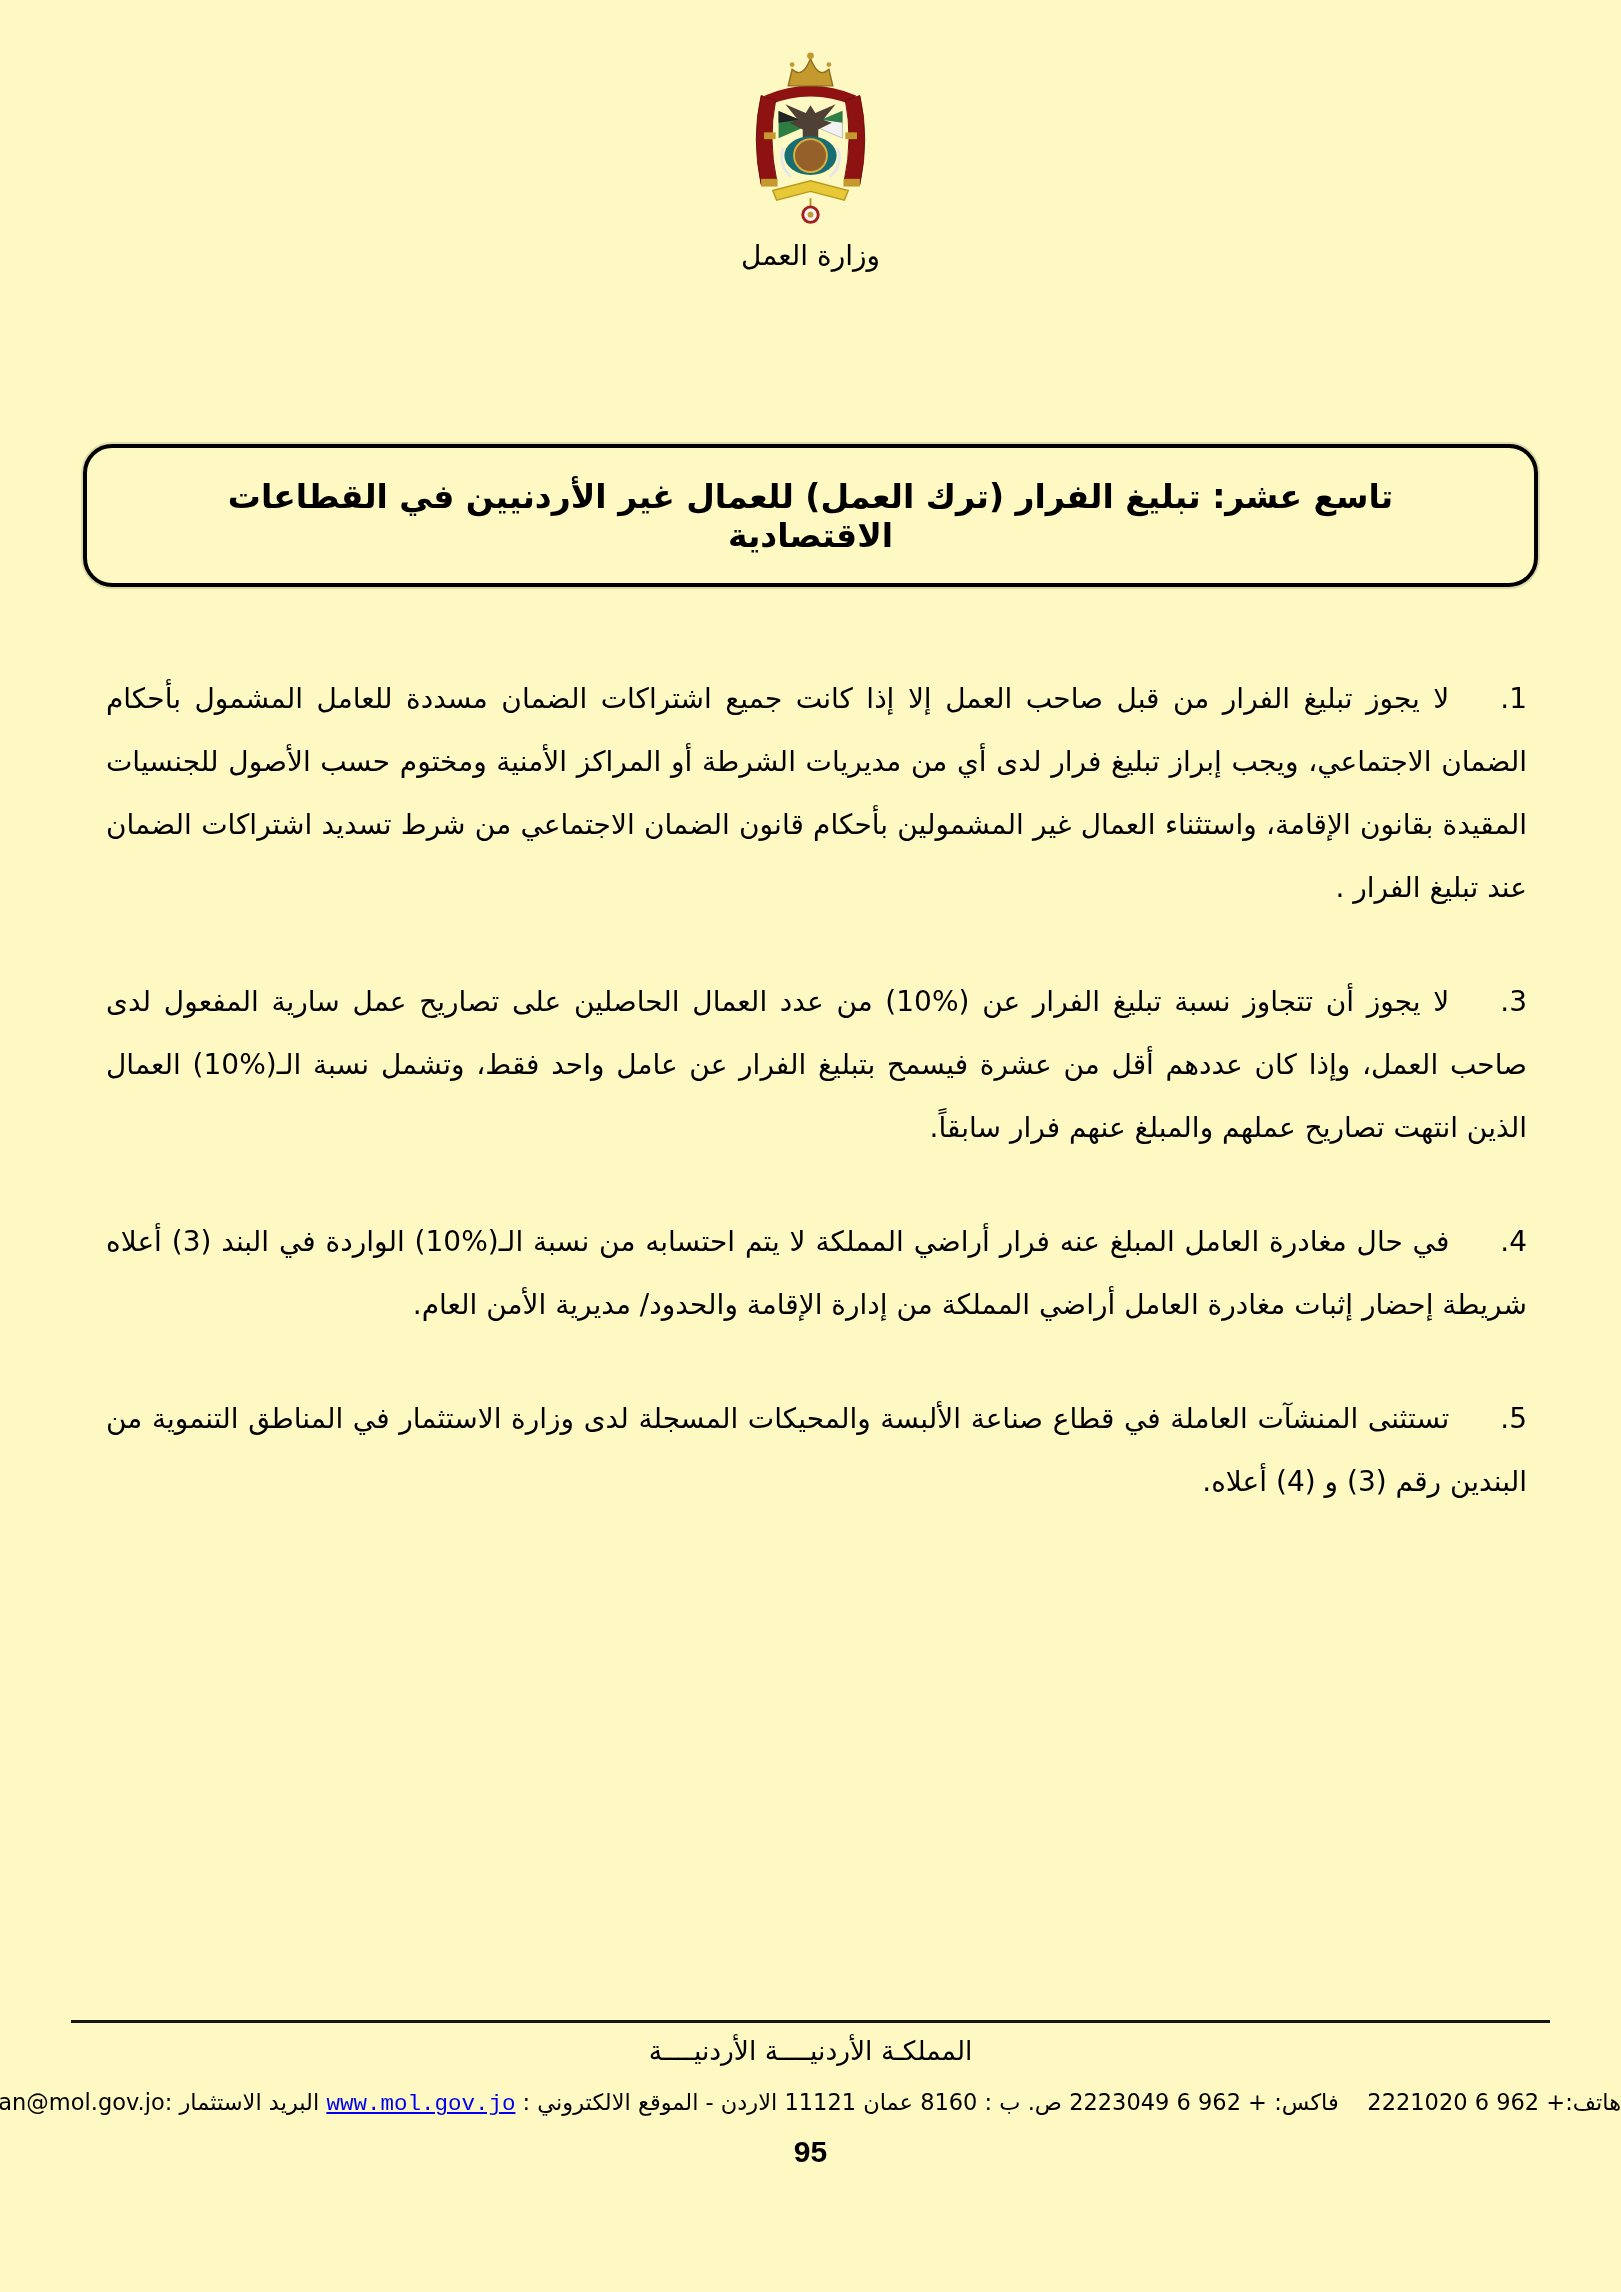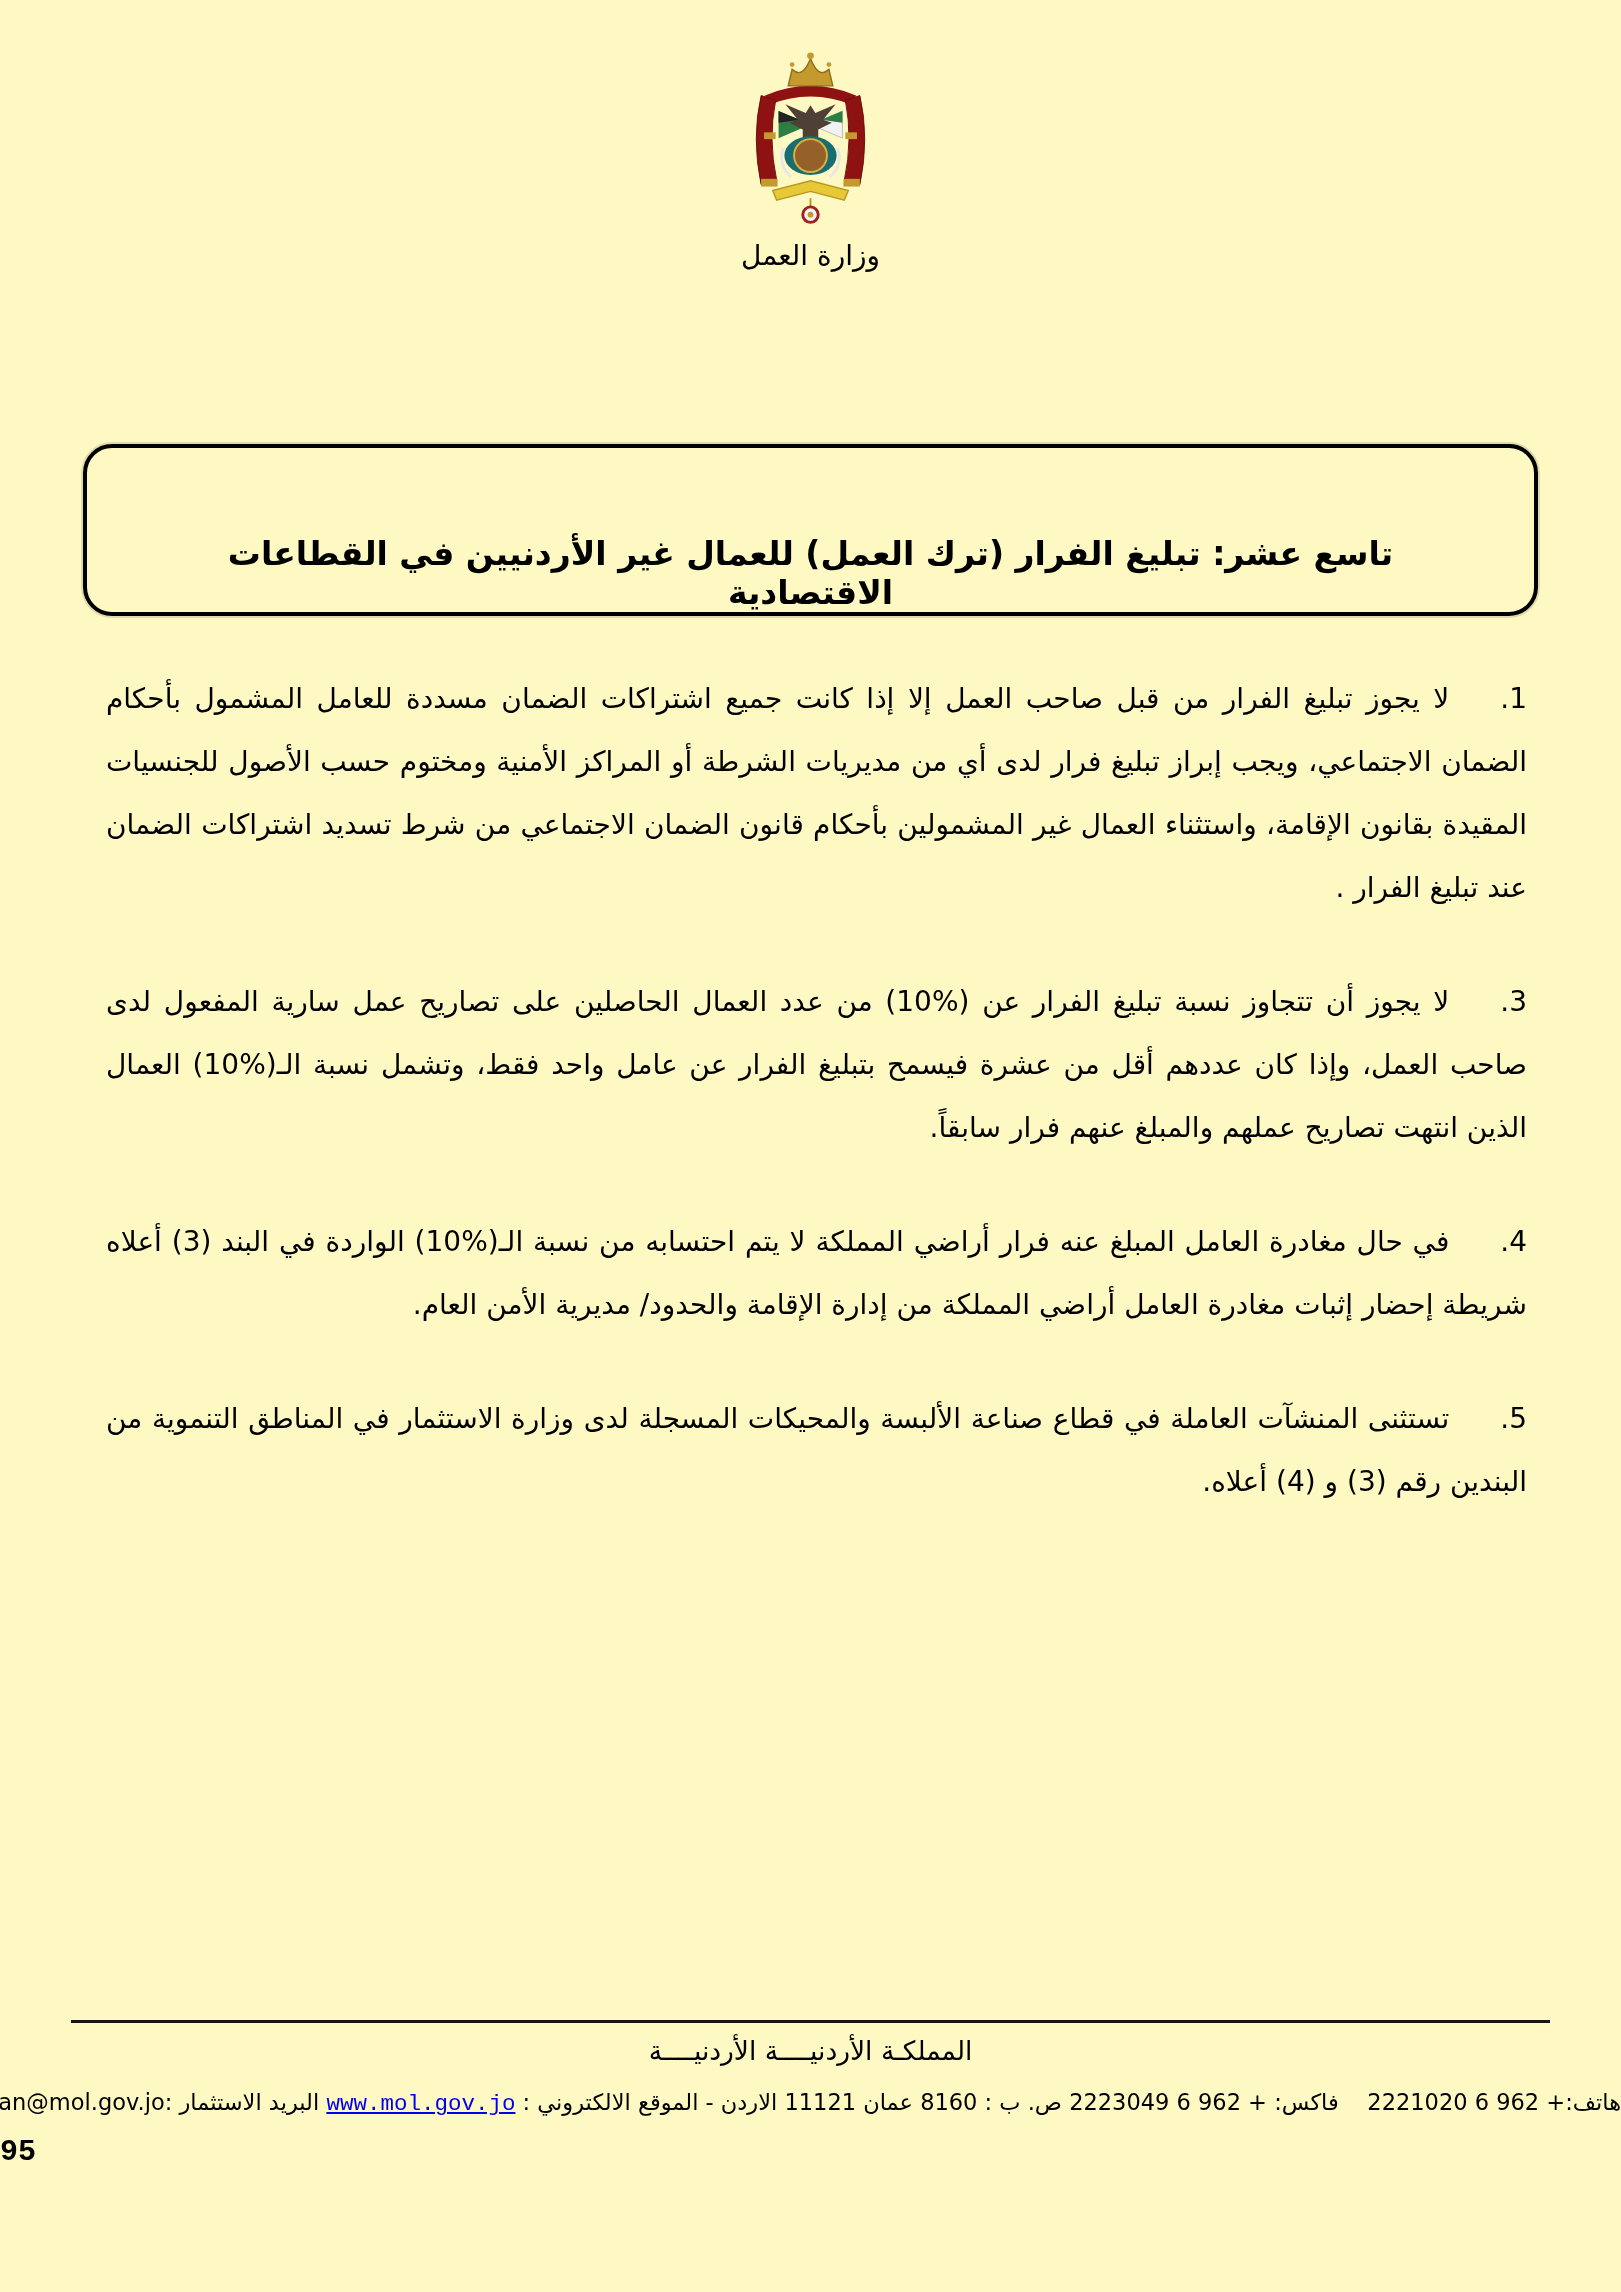--- a/index.html
+++ b/index.html
@@ -20,26 +20,26 @@
   .ministry-name{
     direction:rtl;
     font-size:28px;
     margin-top:3.9px;
     letter-spacing:0;
   }
   
   .title-box{
     position:absolute;
     left:83px;top:444px;
-    width:1455px;height:172px;
+    width:1455px;height:143px;
     box-sizing:border-box;
     border:4.9px solid #000;
     border-radius:29px;
     box-shadow:0 0 0 2px rgba(0,0,0,0.12);
-    display:flex;align-items:flex-end;justify-content:center;
+    display:flex;align-items:center;justify-content:center;
   }
   .title-text{
     direction:rtl;
     font-weight:bold;
     font-size:33px;
     text-align:center;
     padding:0 59px;
   }
   
   .items{
@@ -71,23 +71,23 @@
     font-size:22.5px;margin-top:23.5px;
     white-space:nowrap;
   }
   .weblink{
     color:#0000ee;
     text-decoration:underline;
     cursor:pointer;
     font-family:Liberation Mono, monospace;
   }
   .page-number{
-    font-weight:bold;
+    text-align:center;font-weight:bold;
     font-size:30px;margin-top:17.6px;
-    font-family:Liberation Mono, monospace;
+    font-family:Liberation Sans, sans-serif;
   }
 </style>
 </head>
 <body>
 
 <div class="page">
 
   <div class="header">
     <svg class="logo" width="147" height="184" viewBox="0 0 150 190" aria-hidden="true">
 

